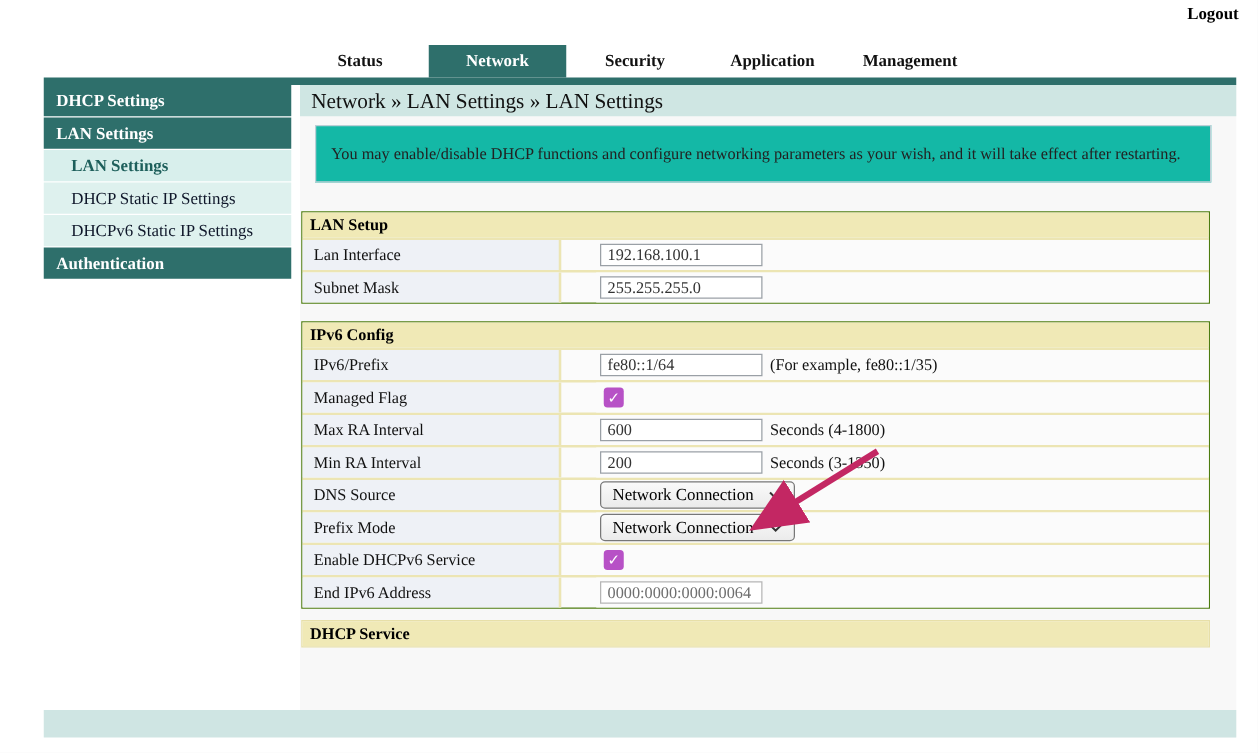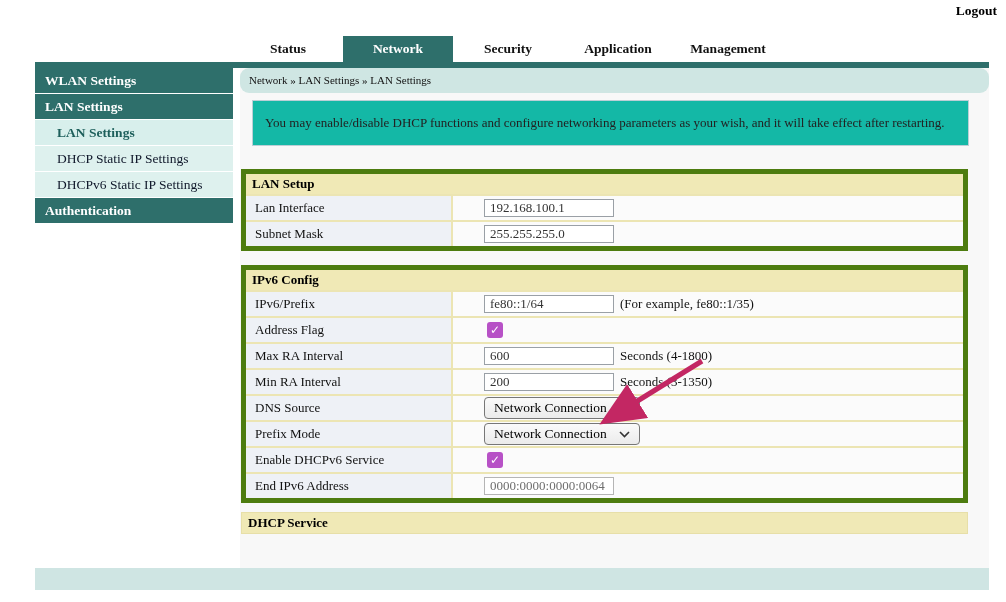--- a/index.html
+++ b/index.html
@@ -6,21 +6,21 @@
   html,body { margin:0; padding:0; }
   body {
     width:1006px; height:602px; position:relative; overflow:hidden;
     background:#ffffff;
     font-family:"Liberation Serif", serif;
     -webkit-font-smoothing:antialiased;
   }
 
   
   .logout {
-    position:absolute; top:3px; right:9px;
+    position:absolute; top:3px; right:15px;
     font-weight:bold; font-size:13.5px; color:#000; cursor:pointer;
   }
   .nav { position:absolute; left:233px; top:36px; display:flex; height:26px; }
   .tab {
     width:110px; text-align:center; line-height:26px;
     font-weight:bold; font-size:13.5px; color:#111; cursor:pointer;
   }
   .tab.active { background:#2e6f6b; color:#fff; }
   .topbar {
     position:absolute; left:35px; top:62px; width:954px; height:6px;
@@ -37,31 +37,31 @@
   .side-sub   { background:#def1ee; color:#0f172a; padding-left:22px; }
   .side-sub.selected { font-weight:bold; color:#1d5f5b; background:#d8efec; }
 
   
   .content {
     position:absolute; left:240px; top:68px; width:749px; height:522px;
     background:#f8f8f8;
   }
   .breadcrumb {
     height:25px; line-height:25px; background:#cfe6e3;
-    padding-left:9px; font-size:11px; color:#111;border-radius:9px;
+    padding-left:9px; font-size:17px; color:#111;
   }
   .notice {
     margin:7px 20px 0 12px; height:46px;
     background:#14b8a6; border:1px solid #bccfd6;
     display:flex; align-items:center; padding-left:12px;
     font-size:13px; color:#222;
   }
 
   
-  .cfg { margin:23px 21px 0 1px; border:5px solid #4d7c0f; background:#fbfbfb; }
+  .cfg { margin:23px 21px 0 1px; border:1px solid #4d7c0f; background:#fbfbfb; }
   .cfg2 { margin-top:14px; }
   .cfg-header {
     background:#f0e9b6; height:20px; line-height:20px;
     font-weight:bold; font-size:13px; color:#000; padding-left:6px;
   }
   .cfg-row { display:flex; border-top:2px solid #ece5b3; height:26px; }
   .cfg-label {
     width:207px; background:#eef1f6; border-right:2px solid #ece5b3;
     line-height:24px; padding-left:9px; font-size:13px; color:#111;
   }
@@ -115,21 +115,21 @@
 <div class="nav">
   <div class="tab">Status</div>
   <div class="tab active">Network</div>
   <div class="tab">Security</div>
   <div class="tab">Application</div>
   <div class="tab">Management</div>
 </div>
 <div class="topbar"></div>
 
 <div class="sidebar">
-  <div class="side-item side-group">WLAN Settings</div>
+  <div class="side-item side-group">DHCP Settings</div>
   <div class="side-item side-group">LAN Settings</div>
   <div class="side-item side-sub selected">LAN Settings</div>
   <div class="side-item side-sub">DHCP Static IP Settings</div>
   <div class="side-item side-sub">DHCPv6 Static IP Settings</div>
   <div class="side-item side-group">Authentication</div>
 </div>
 
 <div class="content">
   <div class="breadcrumb">Network » LAN Settings » LAN Settings</div>
 
@@ -158,21 +158,21 @@
 
     <div class="cfg-row">
       <div class="cfg-label">IPv6/Prefix</div>
       <div class="cfg-value">
         <input class="txt" type="text" value="fe80::1/64" style="">
         <span class="hint">(For example, fe80::1/35)</span>
       </div>
     </div>
 
     <div class="cfg-row">
-      <div class="cfg-label">Address Flag</div>
+      <div class="cfg-label">Managed Flag</div>
       <div class="cfg-value">
         <div class="checkbox"></div>
       </div>
     </div>
 
 
     <div class="cfg-row">
       <div class="cfg-label">Max RA Interval</div>
       <div class="cfg-value">
         <input class="txt" type="text" value="600" style="">

